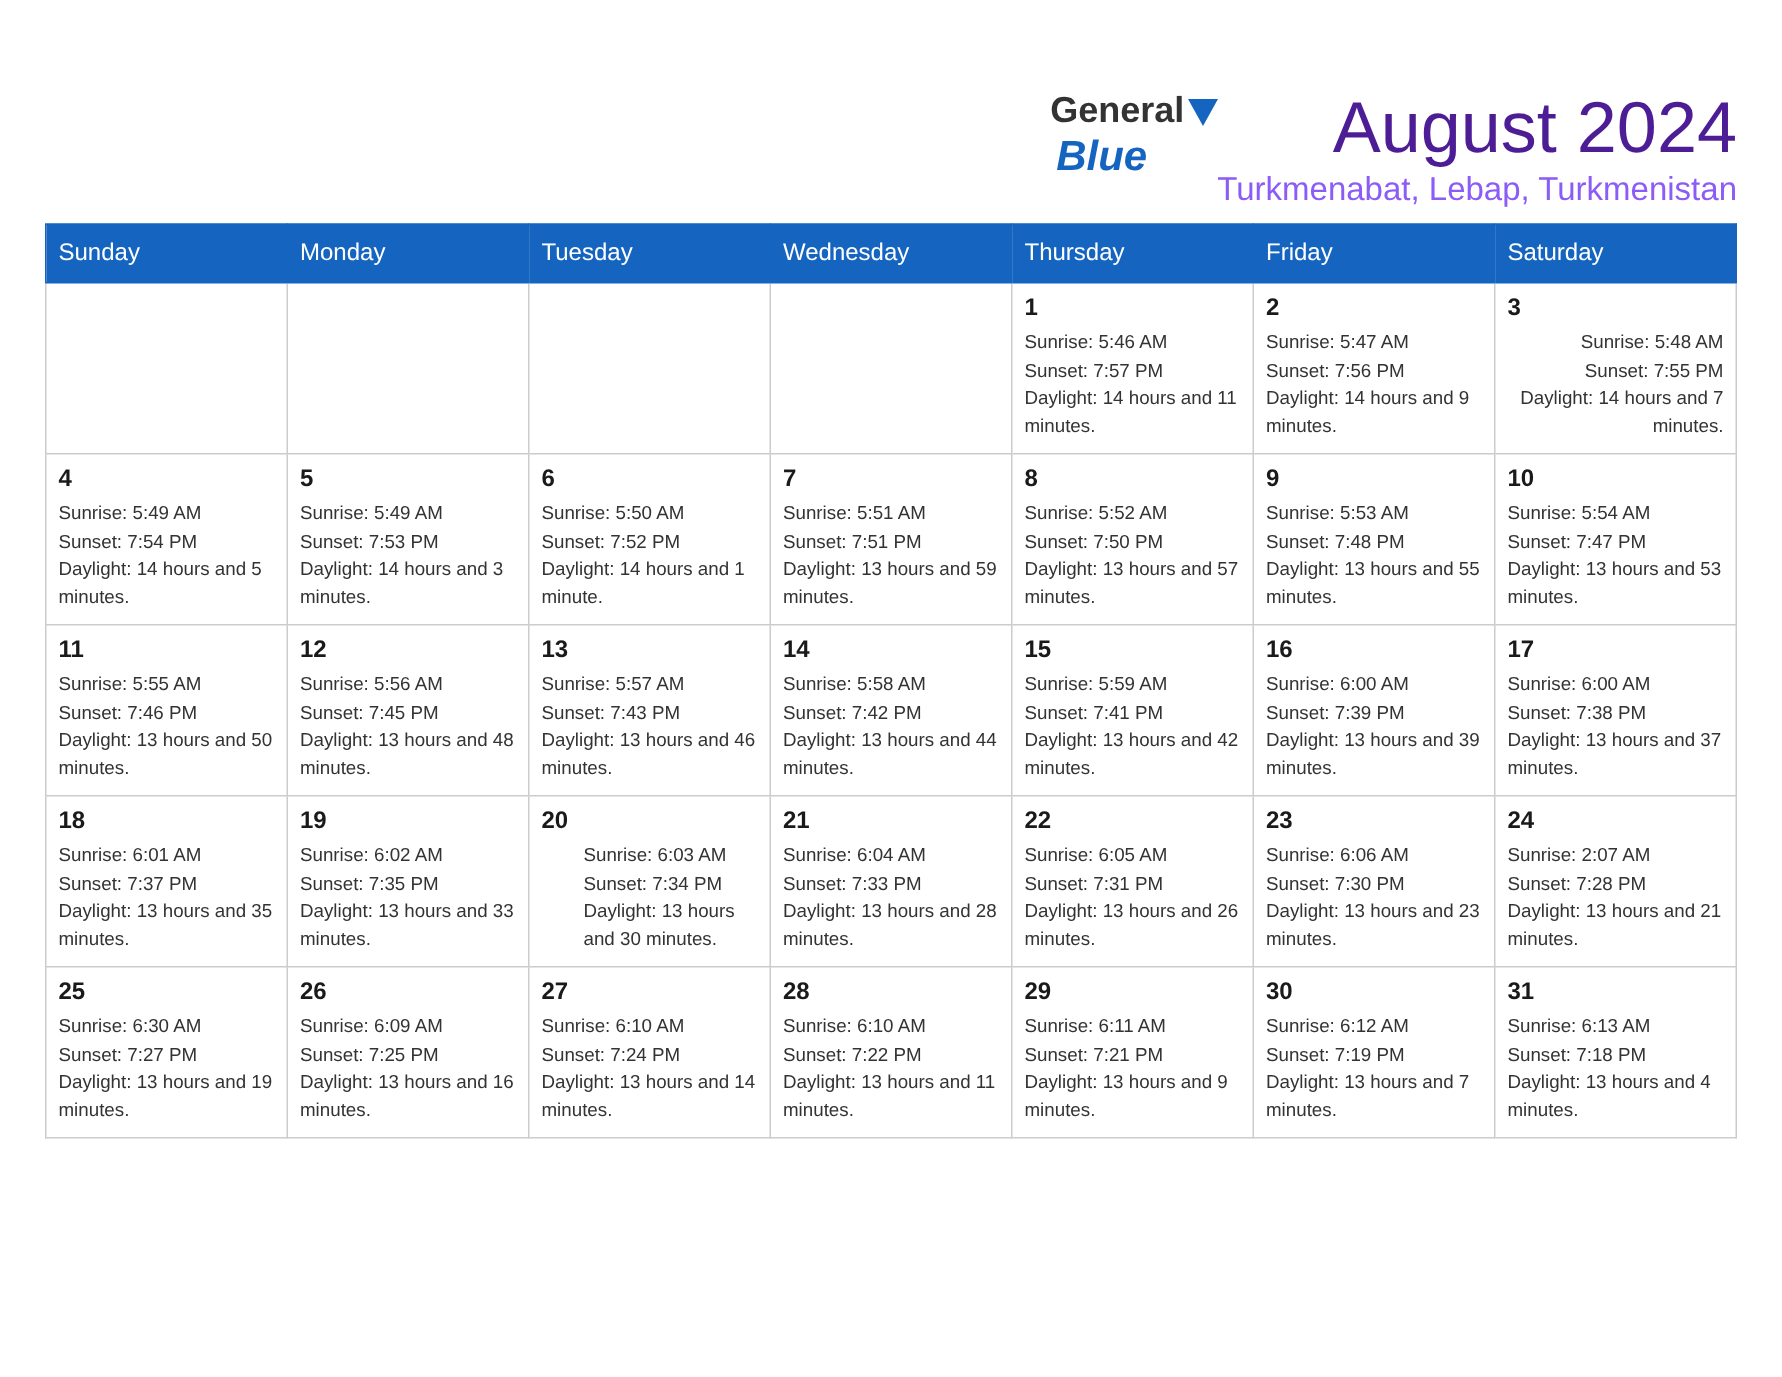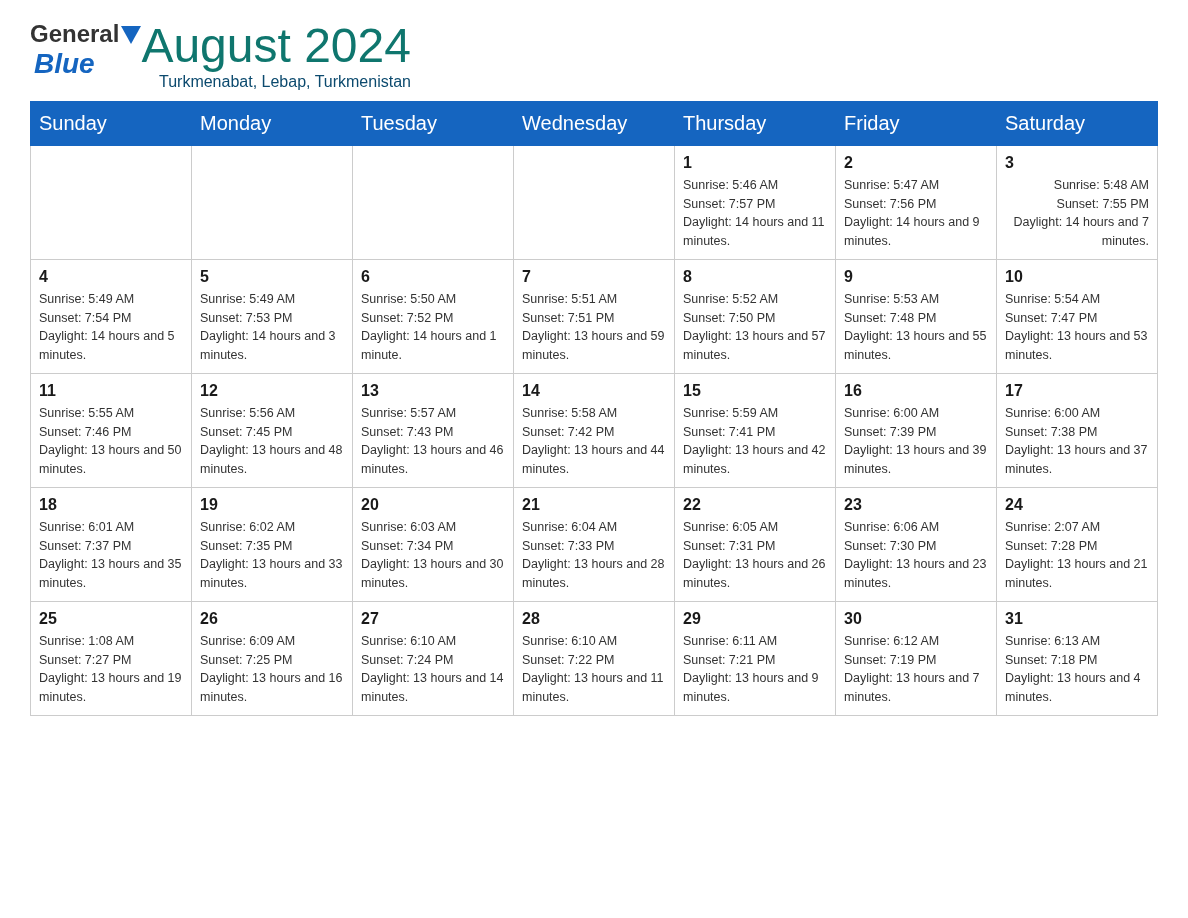--- a/index.html
+++ b/index.html
@@ -5,49 +5,50 @@
     * { box-sizing: border-box; margin: 0; padding: 0; }
     body {
       font-family: Arial, sans-serif;
       background: #fff;
       padding: 20px 30px;
       width: 1188px;
       min-height: 918px;
     }
     .header {
       display: flex;
-      justify-content: flex-start;
+      justify-content: flex-end;
       align-items: flex-start;
       margin-bottom: 10px;
+      margin-top: 40px;
     }
     .title-area {
       text-align: right;
     }
     .month-title {
       font-size: 48px;
       font-weight: 300;
-      color: #0f766e;
+      color: #4c1d95;
       line-height: 1.1;
     }
     .location-title {
-      font-size: 16px;
-      color: #0c4a6e;
+      font-size: 22px;
+      color: #8b5cf6;
       font-weight: normal;
     }
     table {
       width: 100%;
       border-collapse: collapse;
       margin-top: 8px;
     }
     thead tr th {
       background-color: #1565c0;
       color: #fff;
       padding: 10px 8px;
       text-align: left;
-      font-size: 20px;
+      font-size: 16px;
       font-weight: normal;
       border: 1px solid #1565c0;
     }
     tbody tr td {
       vertical-align: top;
       padding: 8px;
       border: 1px solid #ccc;
       width: 14.28%;
       min-height: 90px;
       font-size: 13px;
@@ -238,21 +239,21 @@
 Daylight: 13 hours and 35 minutes.</div>
         </td>
         <td>
           <span class="day-num">19</span>
           <div class="day-info" style="white-space: pre-line;">Sunrise: 6:02 AM
 Sunset: 7:35 PM
 Daylight: 13 hours and 33 minutes.</div>
         </td>
         <td>
           <span class="day-num">20</span>
-          <div class="day-info" style="white-space: pre-line;">Sunrise: 6:03 AM
+          <div class="day-info" style="white-space: pre-line; margin-left: 28px;">Sunrise: 6:03 AM
 Sunset: 7:34 PM
 Daylight: 13 hours and 30 minutes.</div>
         </td>
         <td>
           <span class="day-num">21</span>
           <div class="day-info" style="white-space: pre-line;">Sunrise: 6:04 AM
 Sunset: 7:33 PM
 Daylight: 13 hours and 28 minutes.</div>
         </td>
         <td>
@@ -270,21 +271,21 @@
         <td>
           <span class="day-num">24</span>
           <div class="day-info" style="white-space: pre-line;">Sunrise: 2:07 AM
 Sunset: 7:28 PM
 Daylight: 13 hours and 21 minutes.</div>
         </td>
       </tr>
       <tr>
         <td>
           <span class="day-num">25</span>
-          <div class="day-info" style="white-space: pre-line;">Sunrise: 1:08 AM
+          <div class="day-info" style="white-space: pre-line;">Sunrise: 6:30 AM
 Sunset: 7:27 PM
 Daylight: 13 hours and 19 minutes.</div>
         </td>
         <td>
           <span class="day-num">26</span>
           <div class="day-info" style="white-space: pre-line;">Sunrise: 6:09 AM
 Sunset: 7:25 PM
 Daylight: 13 hours and 16 minutes.</div>
         </td>
         <td>

